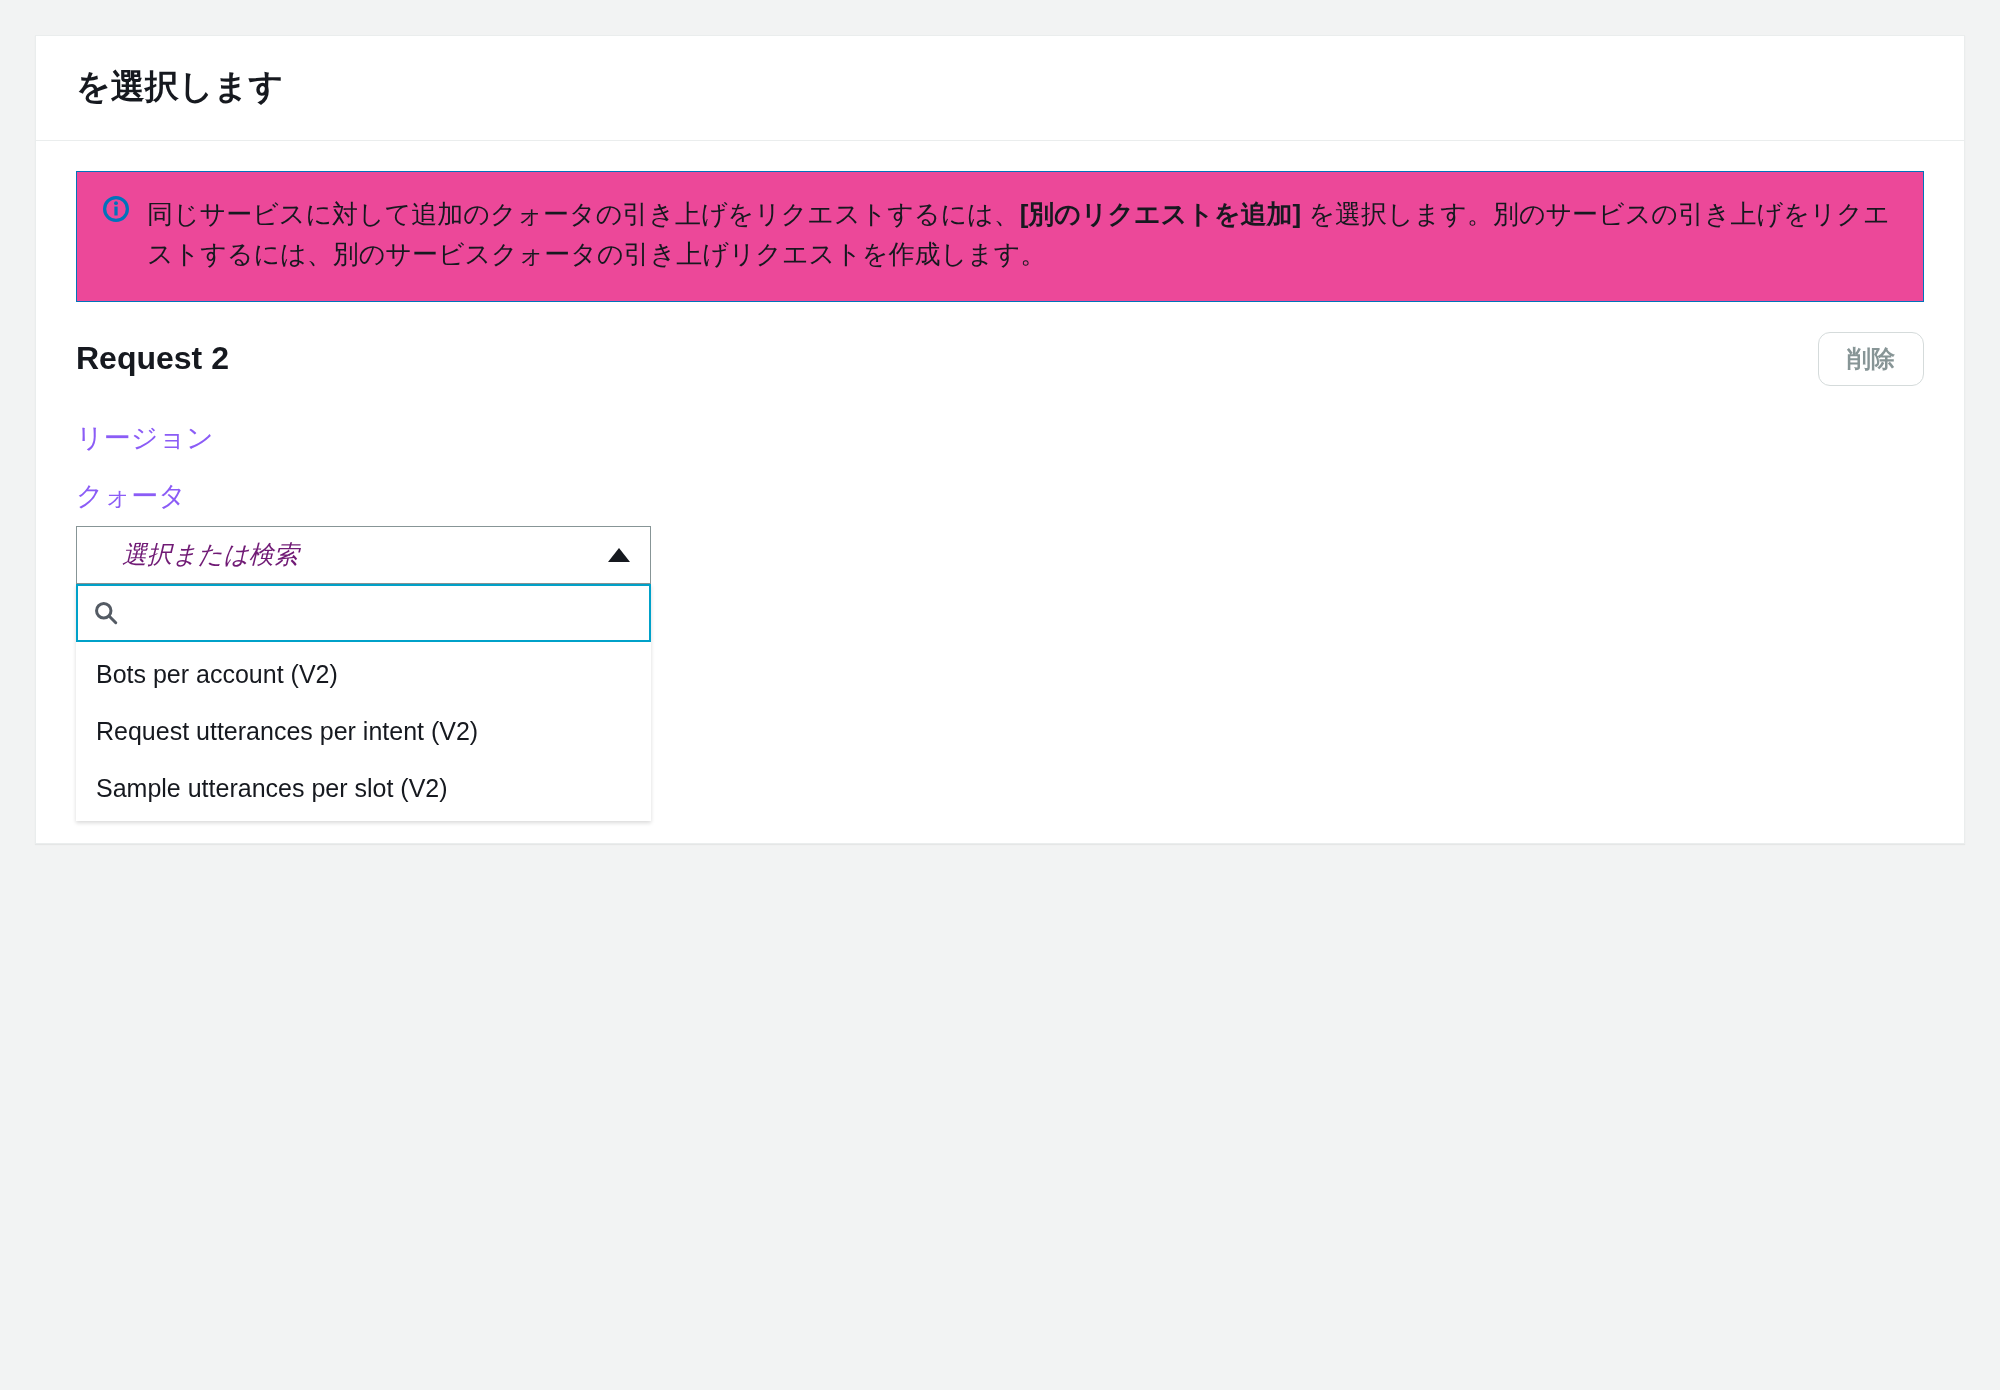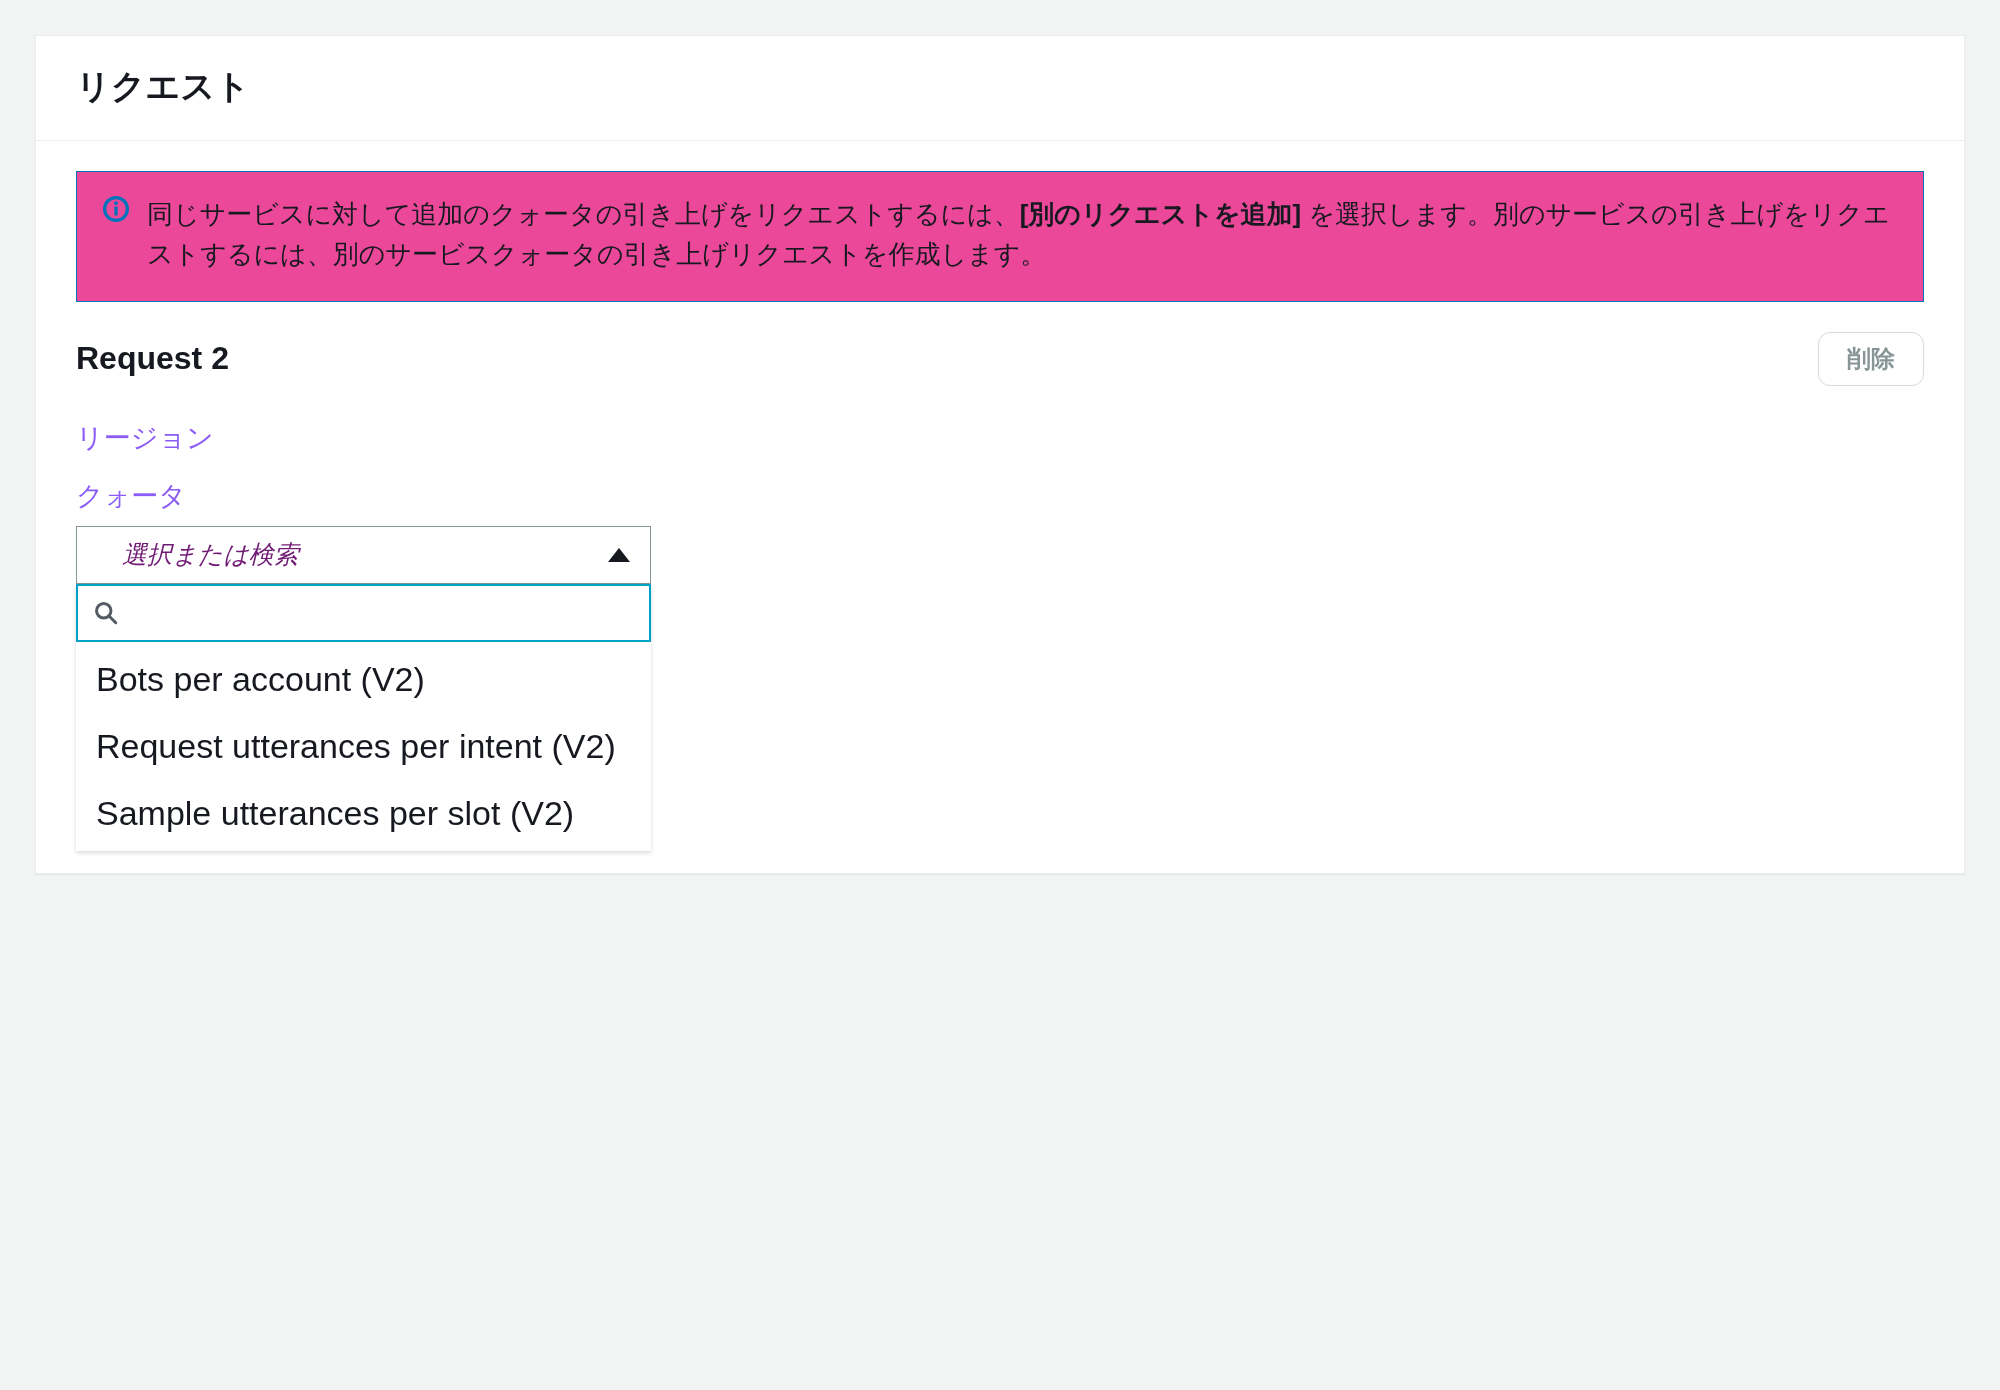--- a/index.html
+++ b/index.html
@@ -144,31 +144,31 @@
       font-size: 24px;
       padding-left: 12px;
       background: transparent;
     }
     .options-list {
       list-style: none;
       padding: 4px 0;
     }
     .option-item {
       padding: 14px 20px;
-      font-size: 34px;
+      font-size: 25px;
       color: #16191f;
       cursor: pointer;
     }
   </style>
 </head>
 <body>
 
 <div class="panel">
   <div class="panel-header">
-    <h2 class="panel-title">リクエスト</h2>
+    <h2 class="panel-title">を選択します</h2>
   </div>
 
   <div class="panel-body">
 
     <div class="info-alert">
       <div class="info-icon-wrap">
         <svg class="info-icon" viewBox="0 0 16 16" xmlns="http://www.w3.org/2000/svg">
           <circle cx="8" cy="8" r="7" fill="none" stroke="#0073bb" stroke-width="2"></circle>
           <circle cx="8" cy="4.4" r="1.2" fill="#0073bb"></circle>
           <rect x="7" y="6.5" width="2" height="5.5" fill="#0073bb"></rect>

